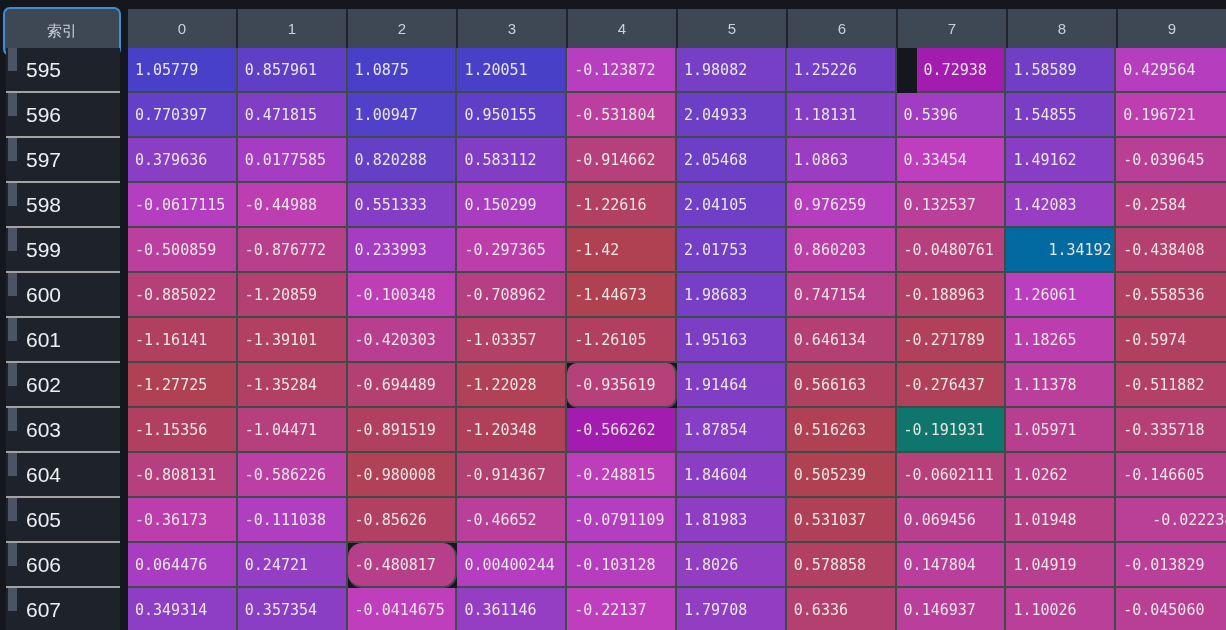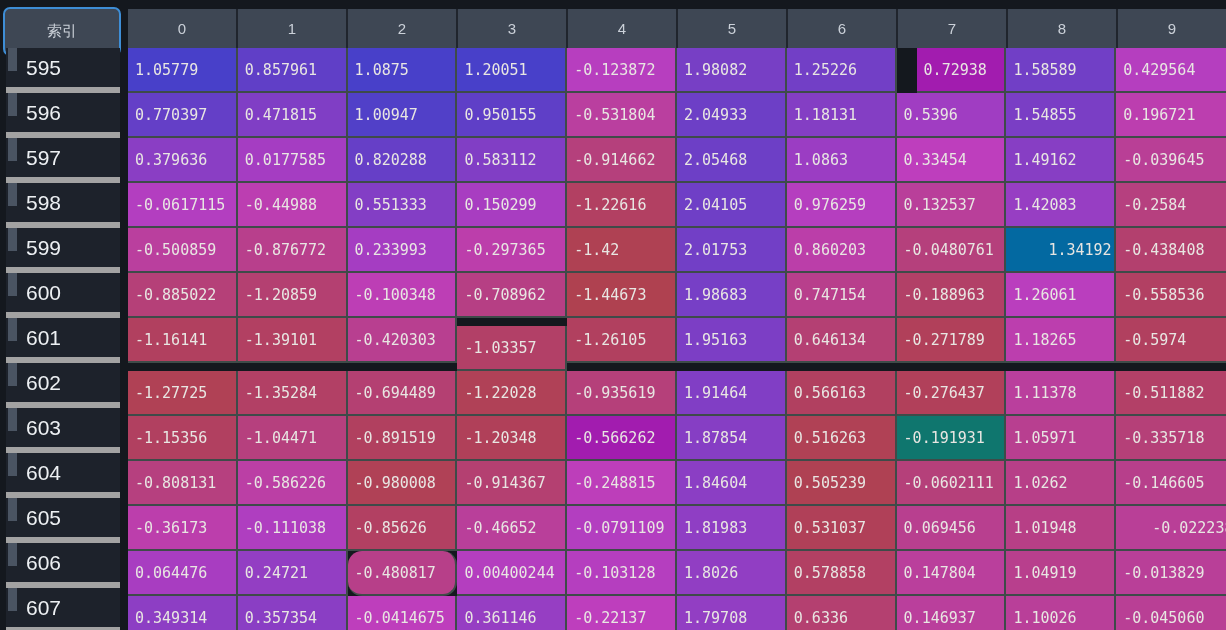--- a/index.html
+++ b/index.html
@@ -12,21 +12,21 @@
           color:#CBD1D9;font-size:15px;}
   
   .colheads{position:absolute;left:128px;top:9px;width:1098px;height:39px;display:flex;}
   .colhead{flex:1 1 0;background:#3E4754;border-right:2px solid #20252D;box-sizing:border-box;
            display:flex;align-items:center;justify-content:center;
            color:#CBD1D9;font-size:15px;}
   .colhead:last-child{border-right:none;}
   
   .idxrows{position:absolute;left:6px;top:48px;width:114px;}
   .idxcell{position:relative;height:45px;box-sizing:border-box;background:#1D222B;
-           border-bottom:6px solid #a3a3a3;display:flex;align-items:center;
+           border-bottom:2px solid #a3a3a3;display:flex;align-items:center;
            padding-left:20px;color:#EDF0F3;font-size:21px;}
   .rowhandle{position:absolute;left:2px;top:0;width:9px;height:23px;background:#4A5462;}
   
   .grid{position:absolute;left:128px;top:48px;width:1098px;display:grid;
         grid-template-columns:repeat(10,1fr);}
   .cell{height:45px;box-sizing:border-box;border-right:2px solid #3E4B49;
         border-bottom:2px solid #3E4B49;display:flex;align-items:center;
         padding-left:7px;color:#E8E6E2;font-size:15px;
         font-family:"DejaVu Sans Mono",monospace;white-space:nowrap;overflow:hidden;}
   .cell:nth-child(10n){border-right:none;}
@@ -159,32 +159,32 @@
       <div class="cell" style="background: rgb(182, 63, 132);">-0.708962</div>
       <div class="cell" style="background: rgb(175, 65, 80);">-1.44673</div>
       <div class="cell" style="background: rgb(119, 63, 198);">1.98683</div>
       <div class="cell" style="background: rgb(184, 63, 140);">0.747154</div>
       <div class="cell" style="background: rgb(178, 64, 103);">-0.188963</div>
       <div class="cell" style="background: rgb(186, 62, 190);">1.26061</div>
       <div class="cell" style="background: rgb(178, 64, 99);">-0.558536</div>
       <div class="cell" style="background: rgb(177, 64, 95);">-1.16141</div>
       <div class="cell" style="background: rgb(178, 64, 98);">-1.39101</div>
       <div class="cell" style="background: rgb(184, 63, 144);">-0.420303</div>
-      <div class="cell" style="background: rgb(178, 64, 103); margin-top: 8px;">-1.03357</div>
+      <div class="cell" style="background: rgb(178, 64, 103);">-1.03357</div>
       <div class="cell" style="background: rgb(177, 64, 95);">-1.26105</div>
       <div class="cell" style="background: rgb(124, 62, 197);">1.95163</div>
       <div class="cell" style="background: rgb(180, 64, 115);">0.646134</div>
       <div class="cell" style="background: rgb(177, 64, 90);">-0.271789</div>
       <div class="cell" style="background: rgb(188, 62, 174);">1.18265</div>
       <div class="cell" style="background: rgb(177, 64, 95);">-0.5974</div>
       <div class="cell" style="background: rgb(176, 65, 85);">-1.27725</div>
       <div class="cell" style="background: rgb(178, 64, 101);">-1.35284</div>
       <div class="cell" style="background: rgb(180, 64, 114);">-0.694489</div>
       <div class="cell" style="background: rgb(176, 65, 87);">-1.22028</div>
-      <div class="cell" style="background: rgb(181, 64, 122);">-0.935619</div>
+      <div class="cell" style="background: rgb(181, 64, 122); border-radius: 10px;">-0.935619</div>
       <div class="cell" style="background: rgb(129, 62, 197);">1.91464</div>
       <div class="cell" style="background: rgb(177, 64, 96);">0.566163</div>
       <div class="cell" style="background: rgb(177, 64, 90);">-0.276437</div>
       <div class="cell" style="background: rgb(186, 63, 157);">1.11378</div>
       <div class="cell" style="background: rgb(179, 64, 103);">-0.511882</div>
       <div class="cell" style="background: rgb(177, 64, 96);">-1.15356</div>
       <div class="cell" style="background: rgb(182, 64, 126);">-1.04471</div>
       <div class="cell" style="background: rgb(177, 64, 95);">-0.891519</div>
       <div class="cell" style="background: rgb(176, 64, 89);">-1.20348</div>
       <div class="cell" style="background: #a21caf;">-0.566262</div>

